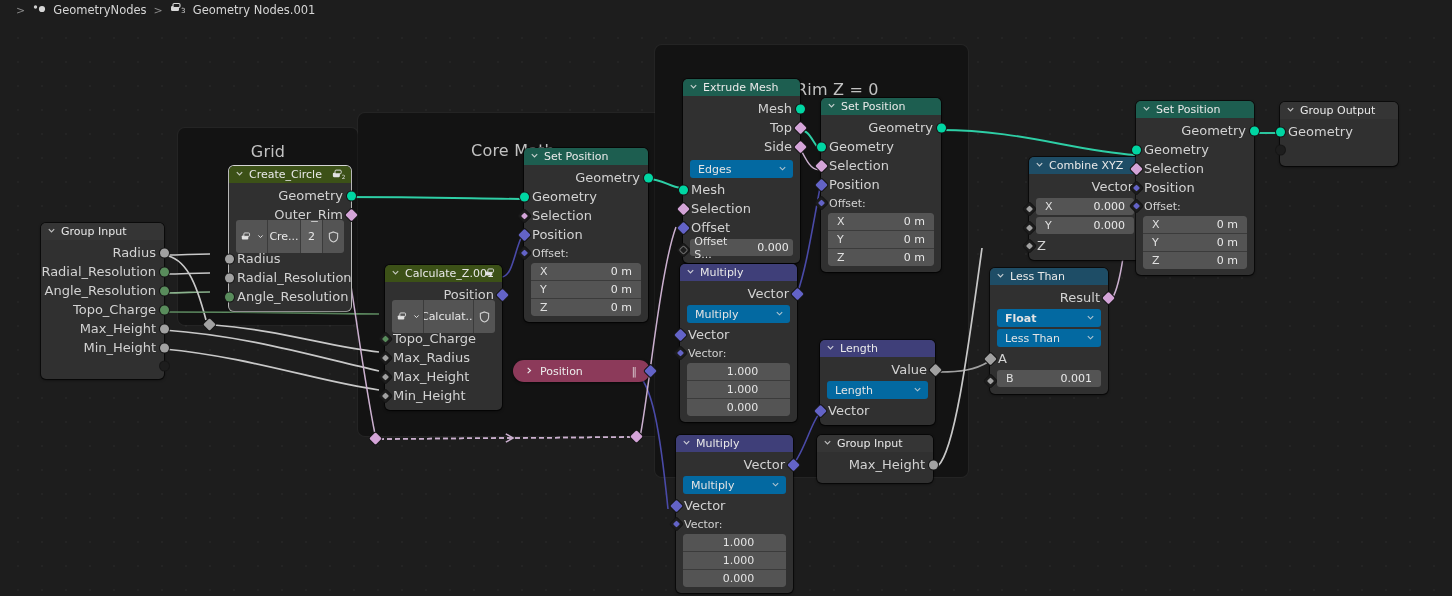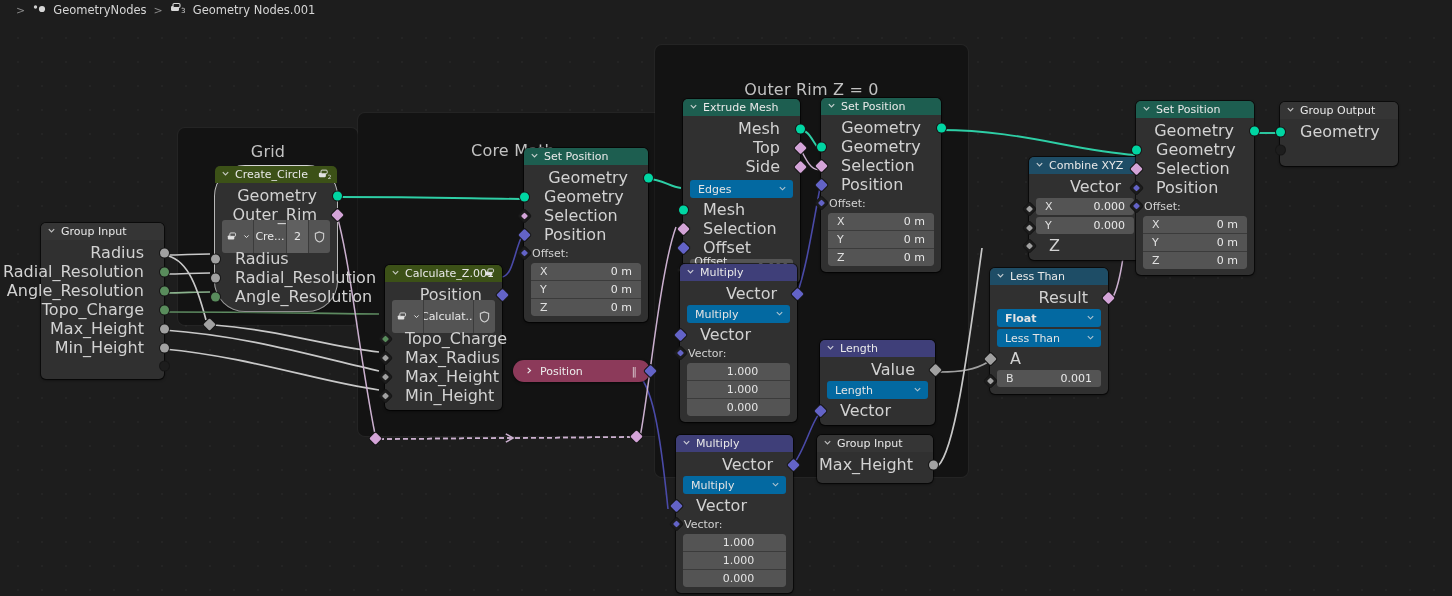--- a/index.html
+++ b/index.html
@@ -40,21 +40,21 @@
   .nhead .chev{margin-right:5px;opacity:.85;display:inline-block;}
   .nbody{padding:3px 0 5px 0;position:relative;}
 
   .hdr-geo{background:#1d5e50;}
   .hdr-green{background:#3c5117;}
   .hdr-vec{background:#3f3f79;}
   .hdr-blue{background:#1e4d66;}
   .hdr-grey{background:#353535;}
 
   .row{height:19px;display:flex;align-items:center;position:relative;
-     font-size:16px;color:#d2d2d2;padding:0 20px;}
+     font-size:13px;color:#d2d2d2;padding:0 8px;}
   .row.out{justify-content:flex-end;}
   .rowlabel{white-space:nowrap;}
 
   
   .sock{position:absolute;width:9px;height:9px;top:50%;
      transform:translateY(-50%);}
   .sock.l{left:-4.5px;}
   .sock.r{right:-4.5px;}
   .sock.circle{border-radius:50%;box-shadow:0 0 0 1px #161616;}
   .sock.diamond{transform:translateY(-50%) rotate(45deg);border-radius:1.5px;
@@ -253,21 +253,21 @@
           <span class="rowlabel">Min_Height</span>
           <span class="sock r circle c-float"></span>
         </div>
         <div class="row out" style="height:17px;">
           <span class="rowlabel"></span>
           <span class="sock r circle c-empty"></span>
         </div>
       </div>
     </div>
 
-    <div class="node sel" style="left:215px;top:146px;width:122px;border-radius:30px;">
+    <div class="node sel" style="left:229px;top:146px;width:122px;">
       <div class="nhead hdr-green">
         <span class="chev">
           <svg width="9" height="9" viewBox="0 0 10 10">
               <path d="M2 3.5 L5 6.5 L8 3.5" fill="none" stroke="#dfdfdf" stroke-width="1.3"></path>
             </svg>
         </span>
         <span>Create_Circle</span>
         <span style="position:absolute;right:5px;top:2px;">
           <svg width="14" height="13" viewBox="0 0 16 14">
             <rect x="1" y="5" width="8" height="5" rx="1.2" fill="#e2e2e2"></rect>
@@ -437,21 +437,21 @@
       <span class="chev">
         <svg width="8" height="9" viewBox="0 0 9 10">
             <path d="M3 2 L6.2 5 L3 8" fill="none" stroke="#ececec" stroke-width="1.3"></path>
           </svg>
       </span>
       <span>Position</span>
       <span class="dots">‖</span>
       <span class="sock diamond c-vec" style="right:-4.5px;"></span>
     </div>
 
-    <div class="node" style="left:683px;top:59px;width:117px;margin-top:20px;">
+    <div class="node" style="left:683px;top:59px;width:117px;">
       <div class="nhead hdr-geo">
         <span class="chev">
           <svg width="9" height="9" viewBox="0 0 10 10">
               <path d="M2 3.5 L5 6.5 L8 3.5" fill="none" stroke="#e4e4e4" stroke-width="1.3"></path>
             </svg>
         </span>
         <span>Extrude Mesh</span>
       </div>
       <div class="nbody">
         <div class="row out">

